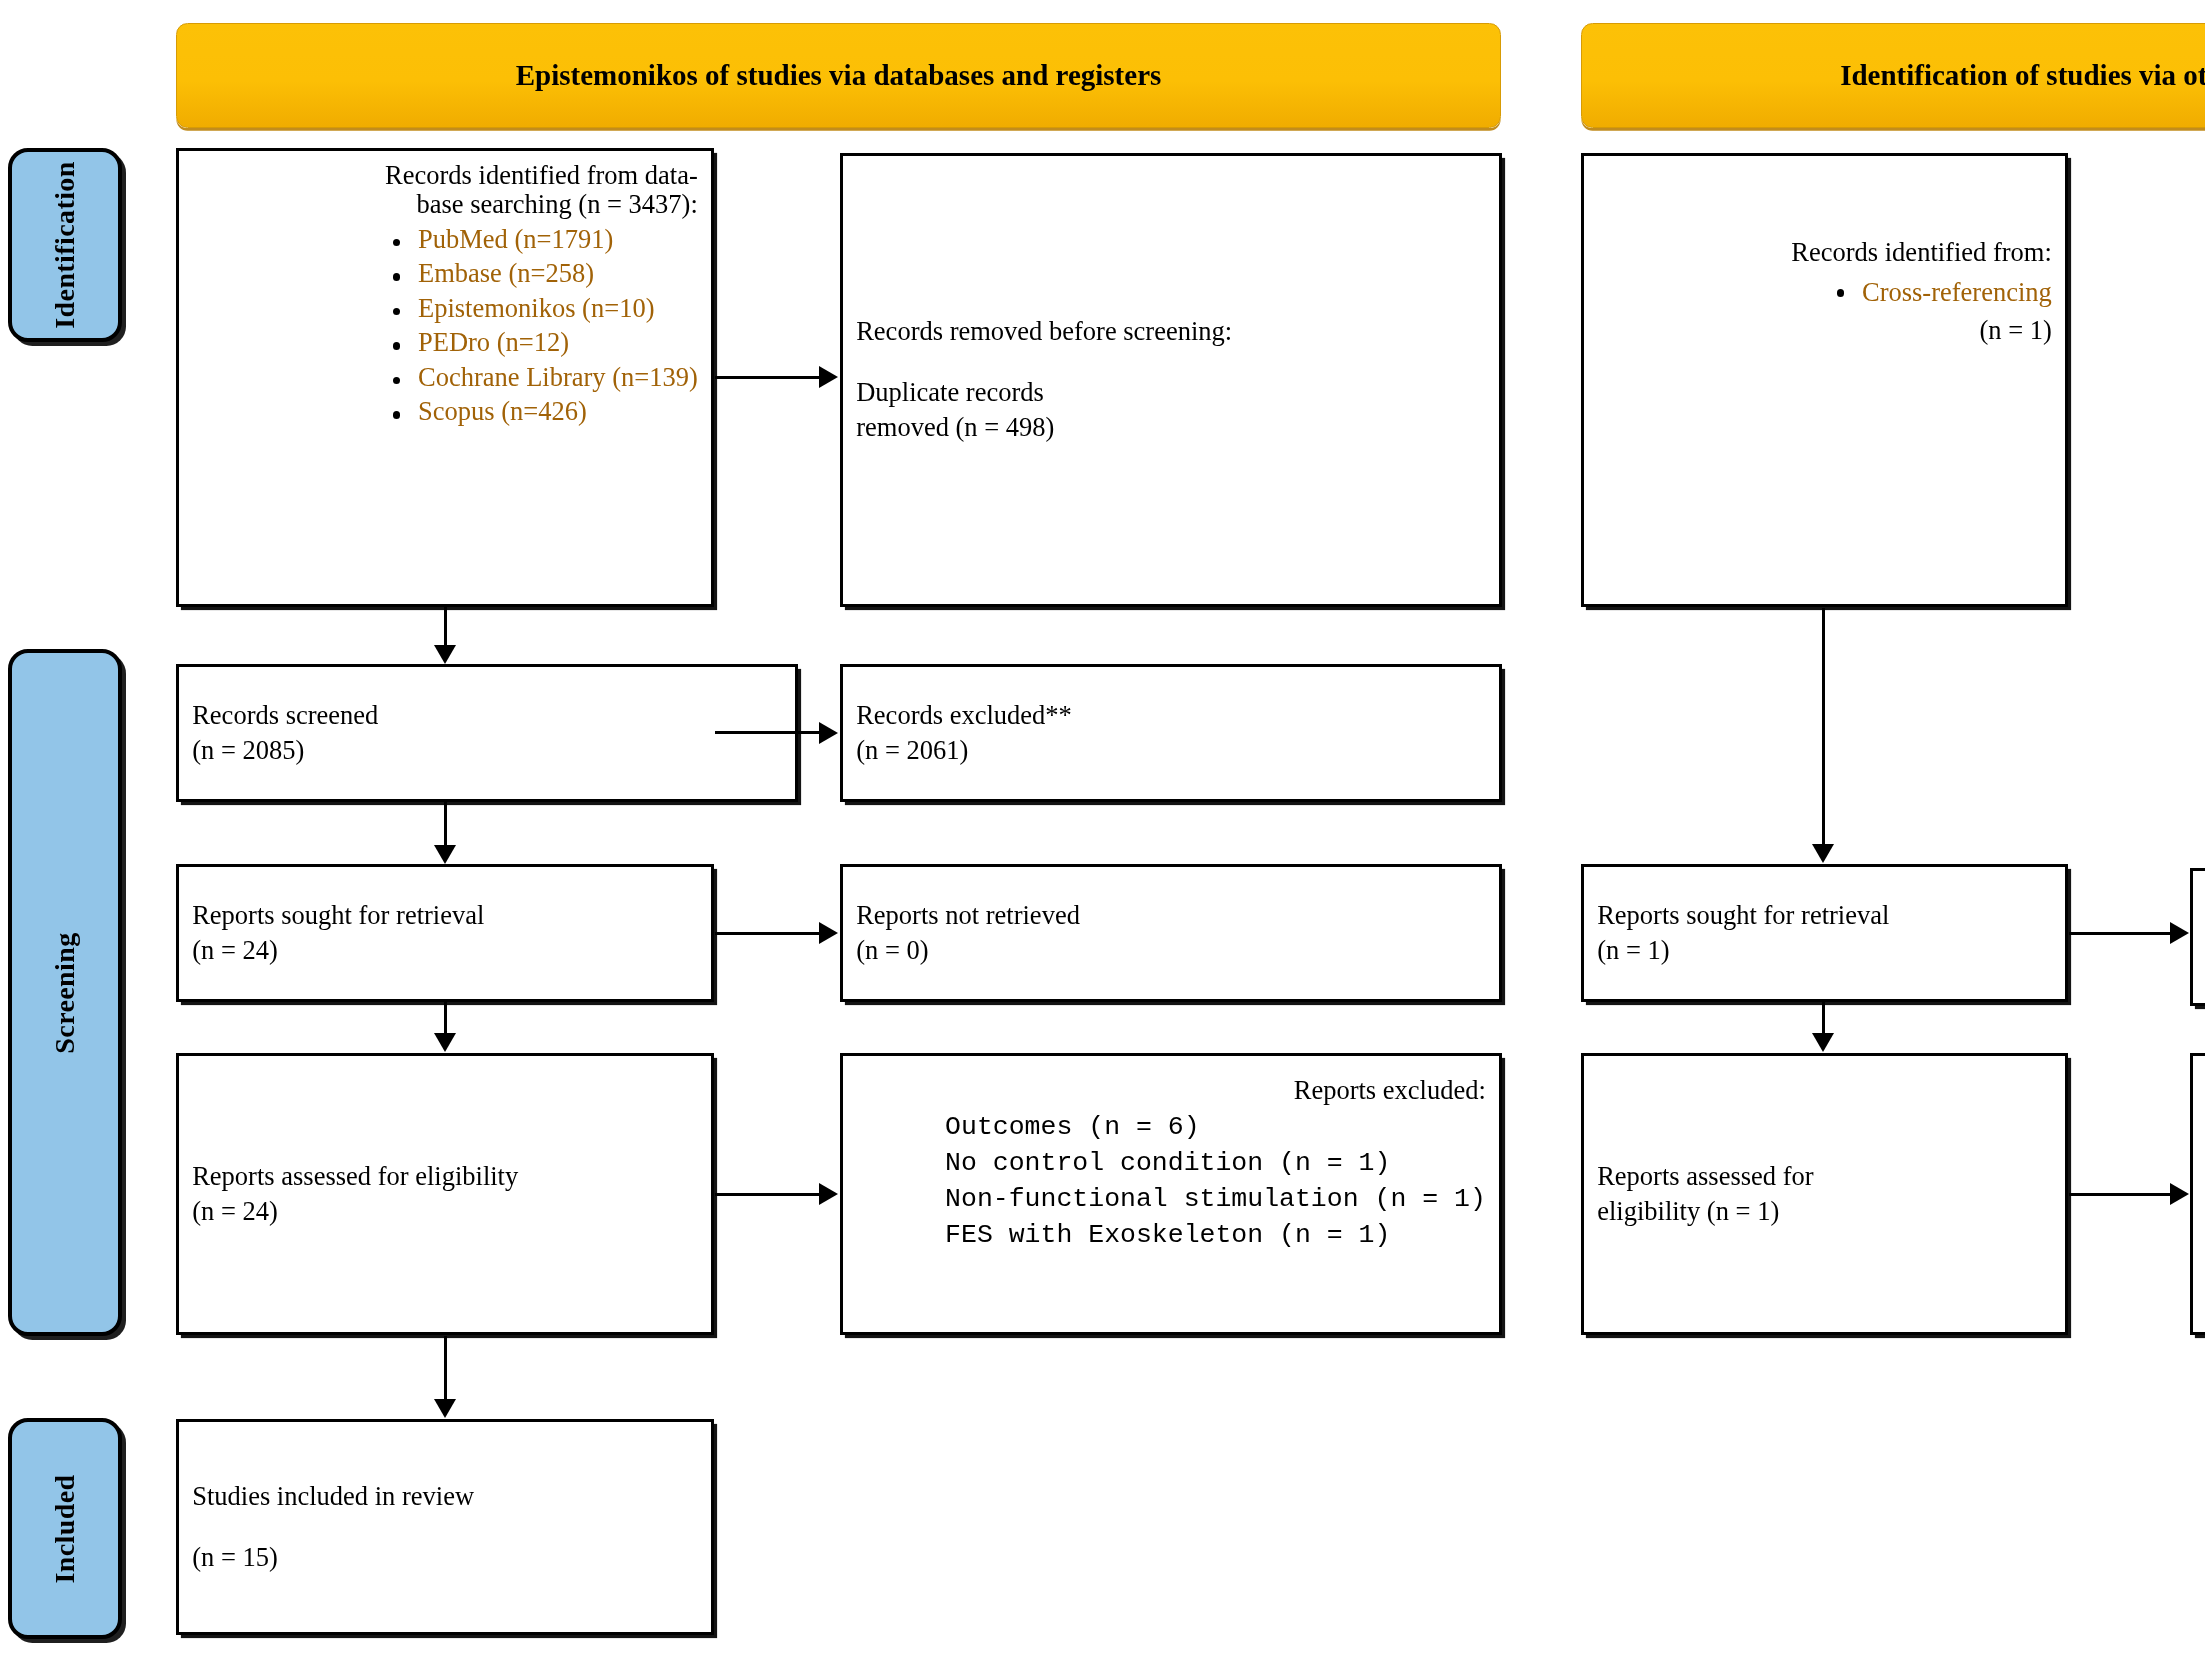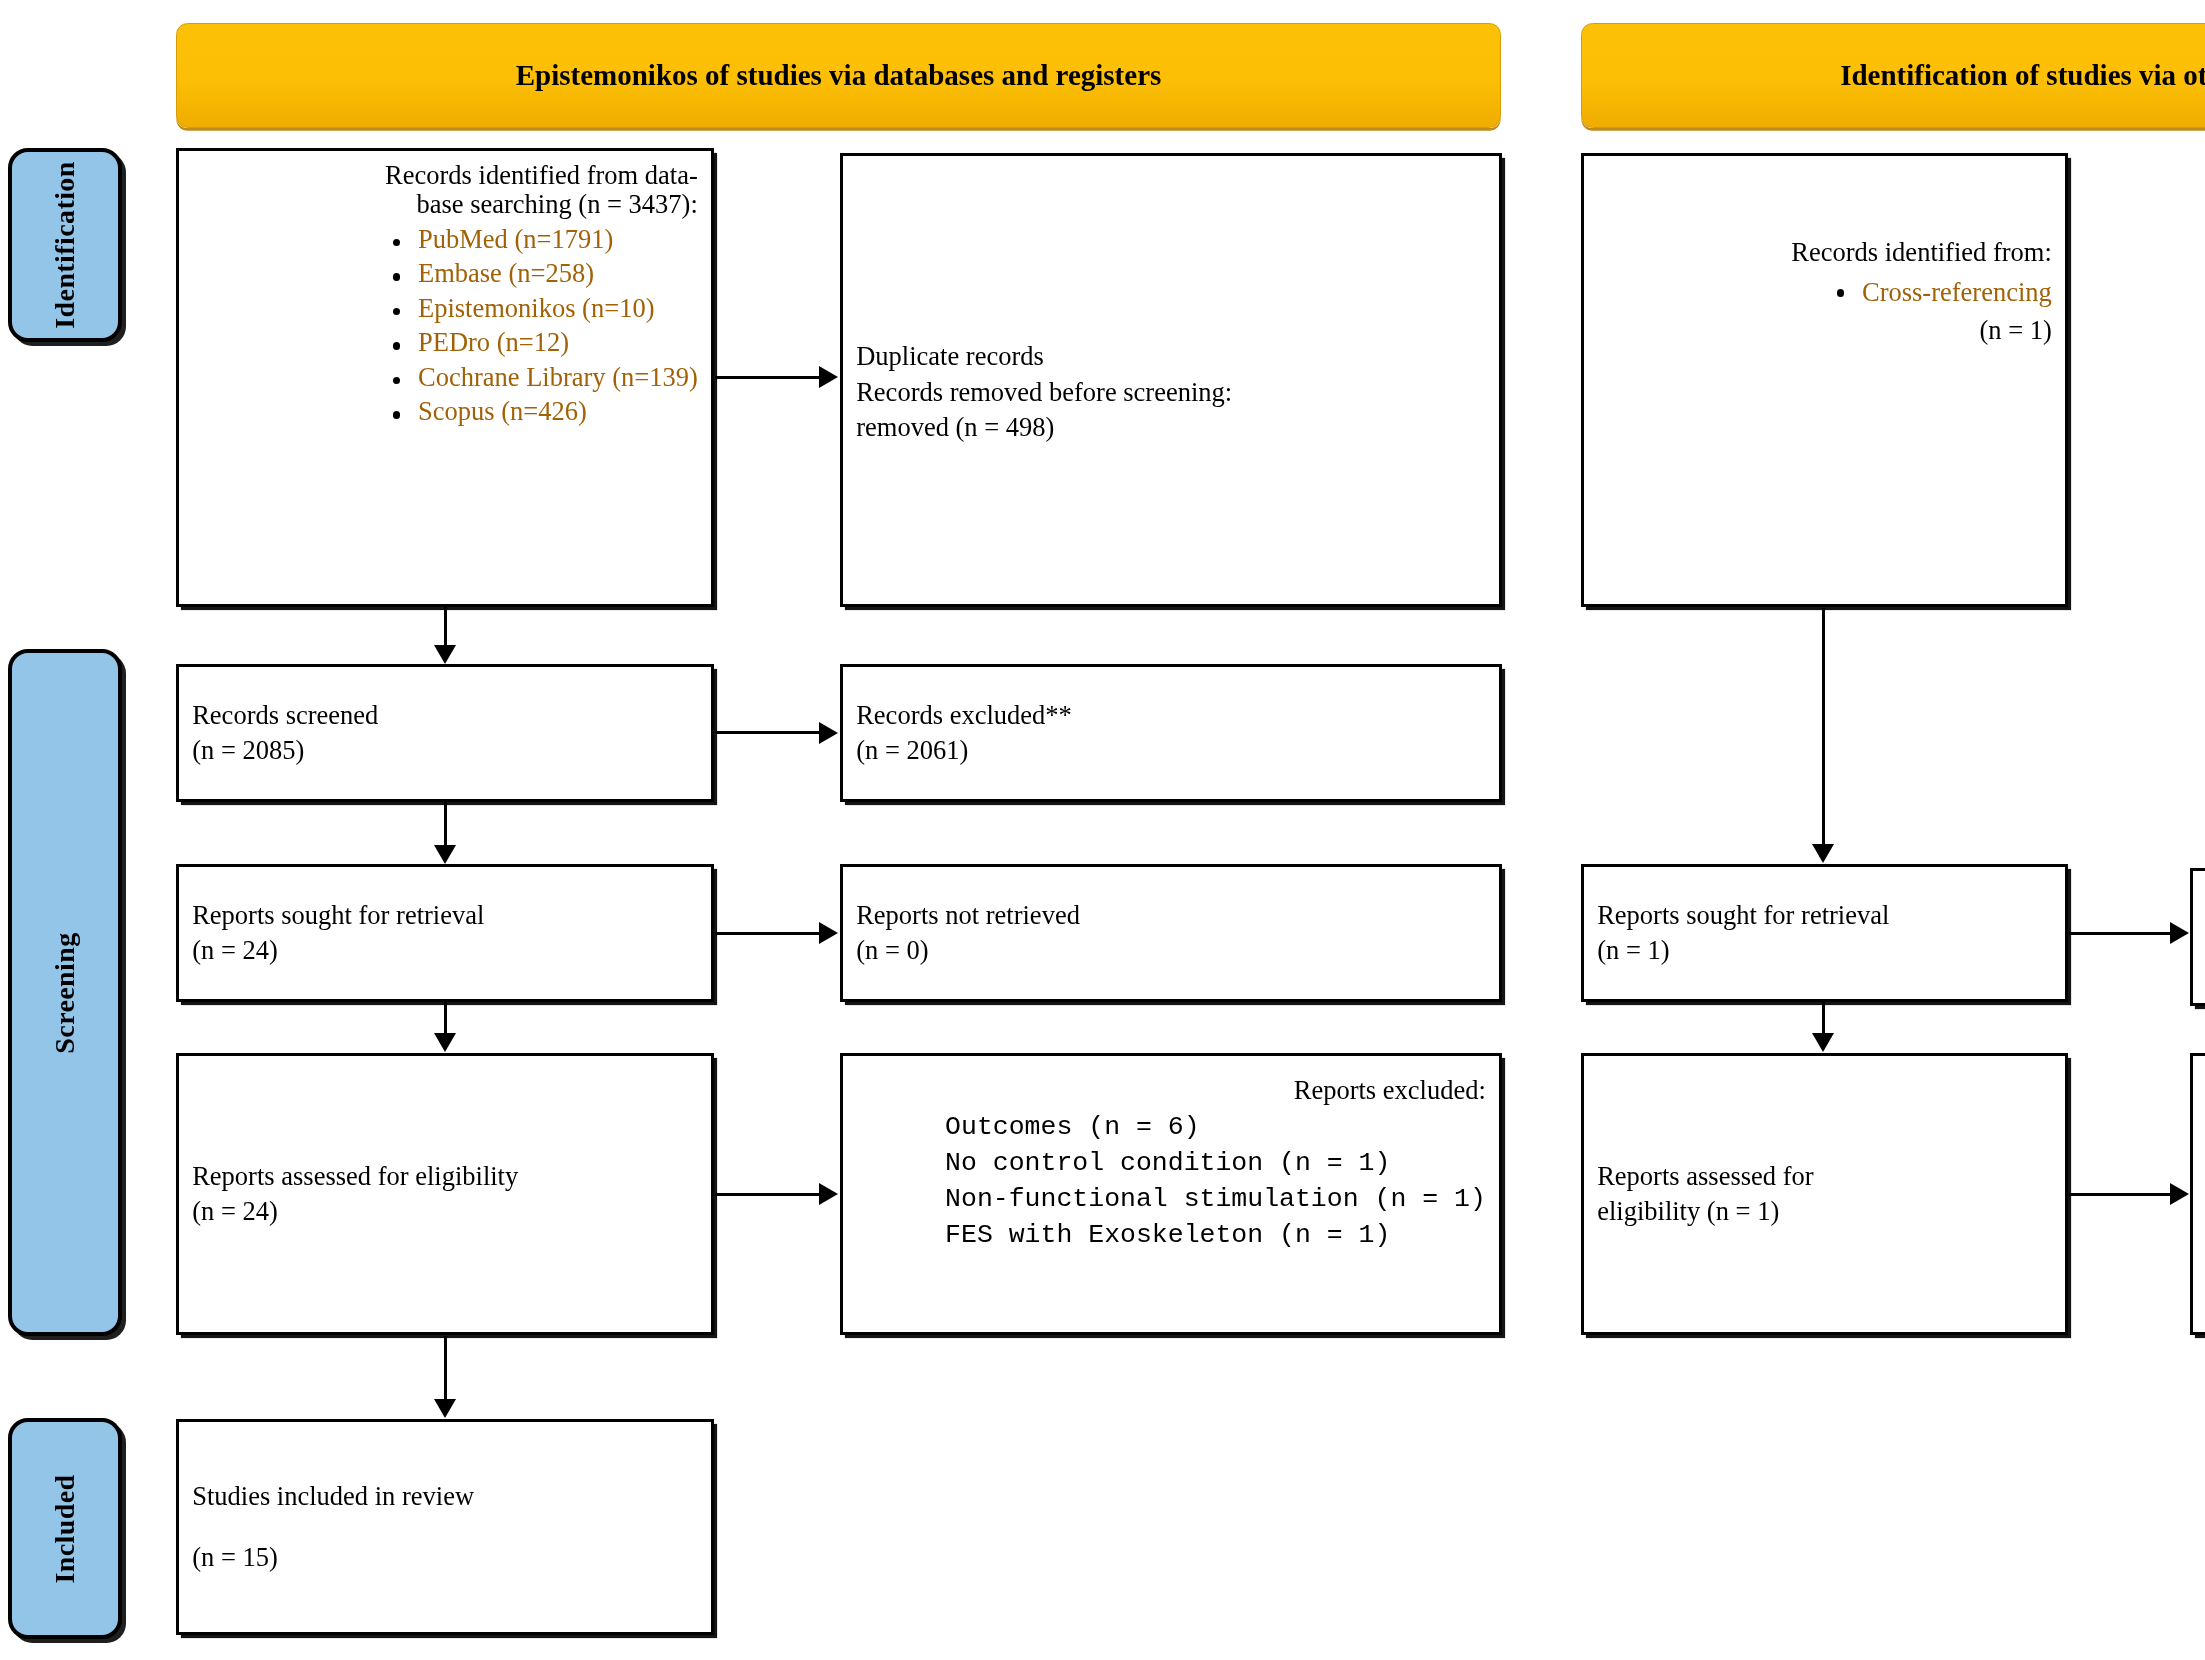--- a/index.html
+++ b/index.html
@@ -165,26 +165,26 @@
       <li>PubMed (n=1791)</li>
       <li>Embase (n=258)</li>
       <li>Epistemonikos (n=10)</li>
       <li>PEDro (n=12)</li>
       <li>Cochrane Library (n=139)</li>
       <li>Scopus (n=426)</li>
     </ul>
   </div>
 
   <div class="flow-box" style="left:840px; top:153px; width:662px; height:454px;">
+    <div class="box-line">Records removed before screening:</div>
     <div class="box-line gap-above">Duplicate records</div>
-    <div class="box-line">Records removed before screening:</div>
     <div class="box-line">removed (n = 498)</div>
   </div>
 
-  <div class="flow-box" style="left:176px; top:664px; width:538px; height:138px;">
+  <div class="flow-box" style="left:176px; top:664px; width:622px; height:138px;">
     <div class="box-line">Records screened</div>
     <div class="box-line">(n = 2085)</div>
   </div>
 
   <div class="flow-box" style="left:840px; top:664px; width:662px; height:138px;">
     <div class="box-line">Records excluded**</div>
     <div class="box-line">(n = 2061)</div>
   </div>
 
   <div class="flow-box" style="left:176px; top:864px; width:538px; height:138px;">

